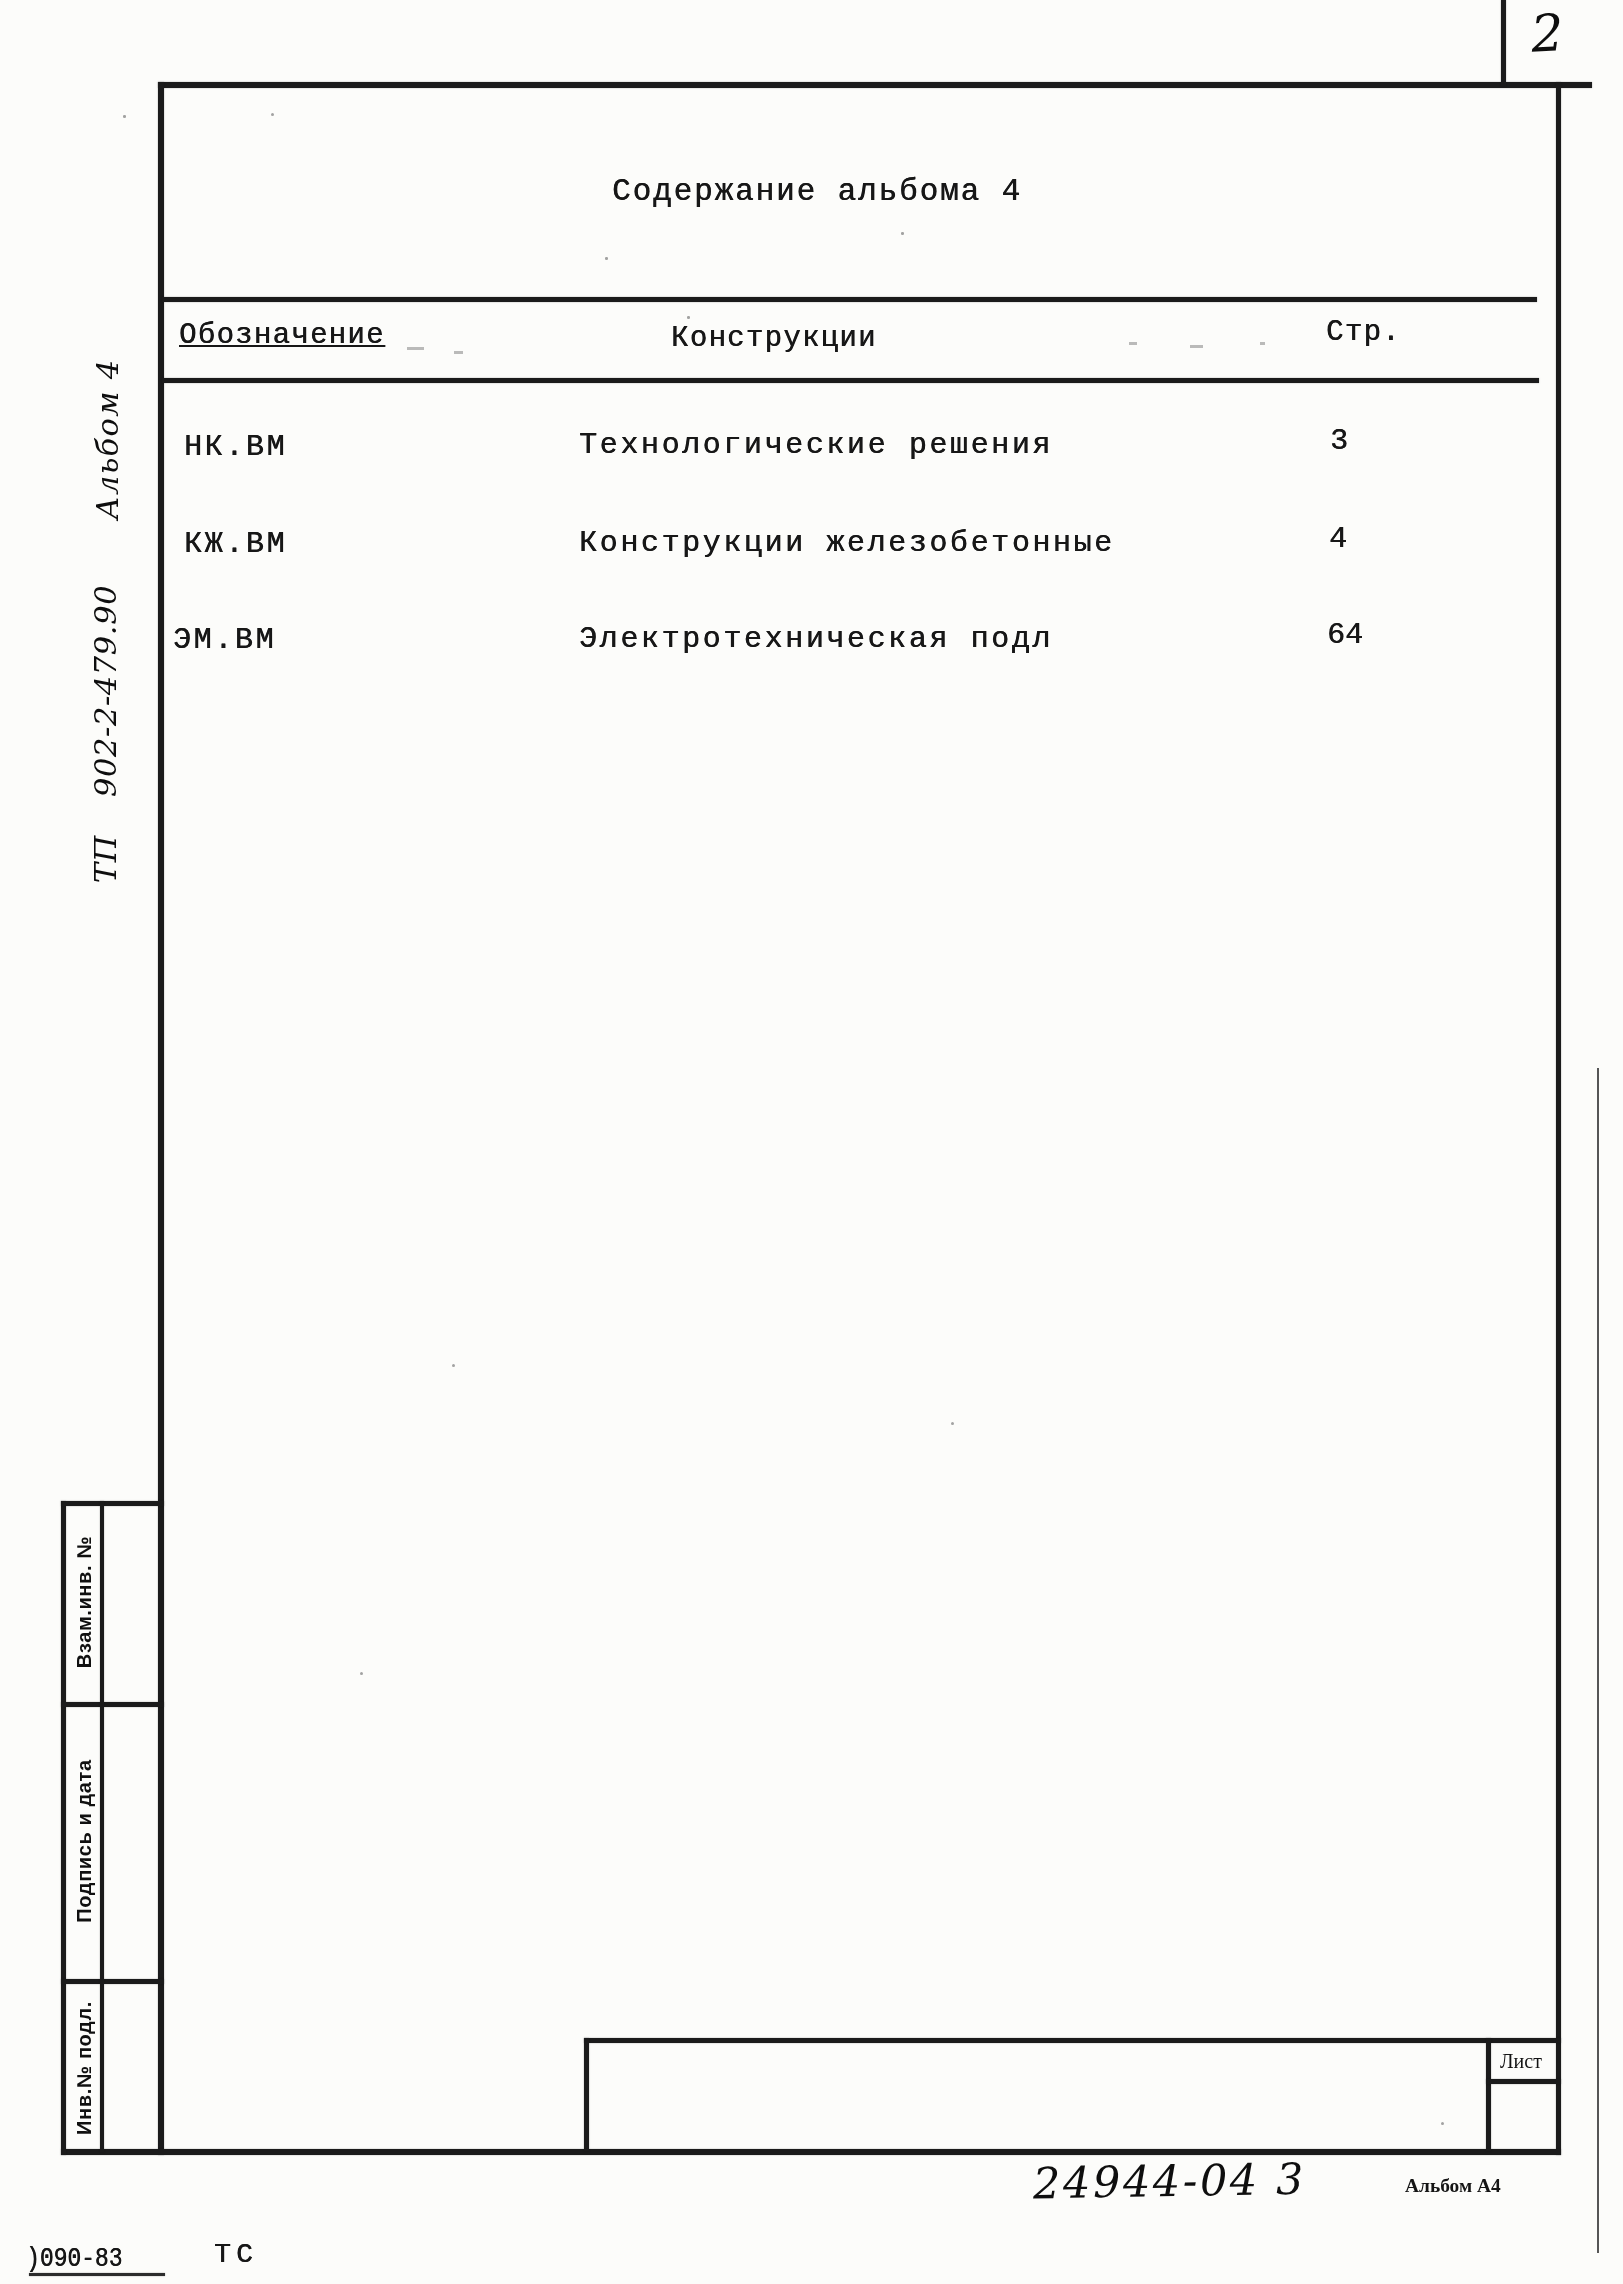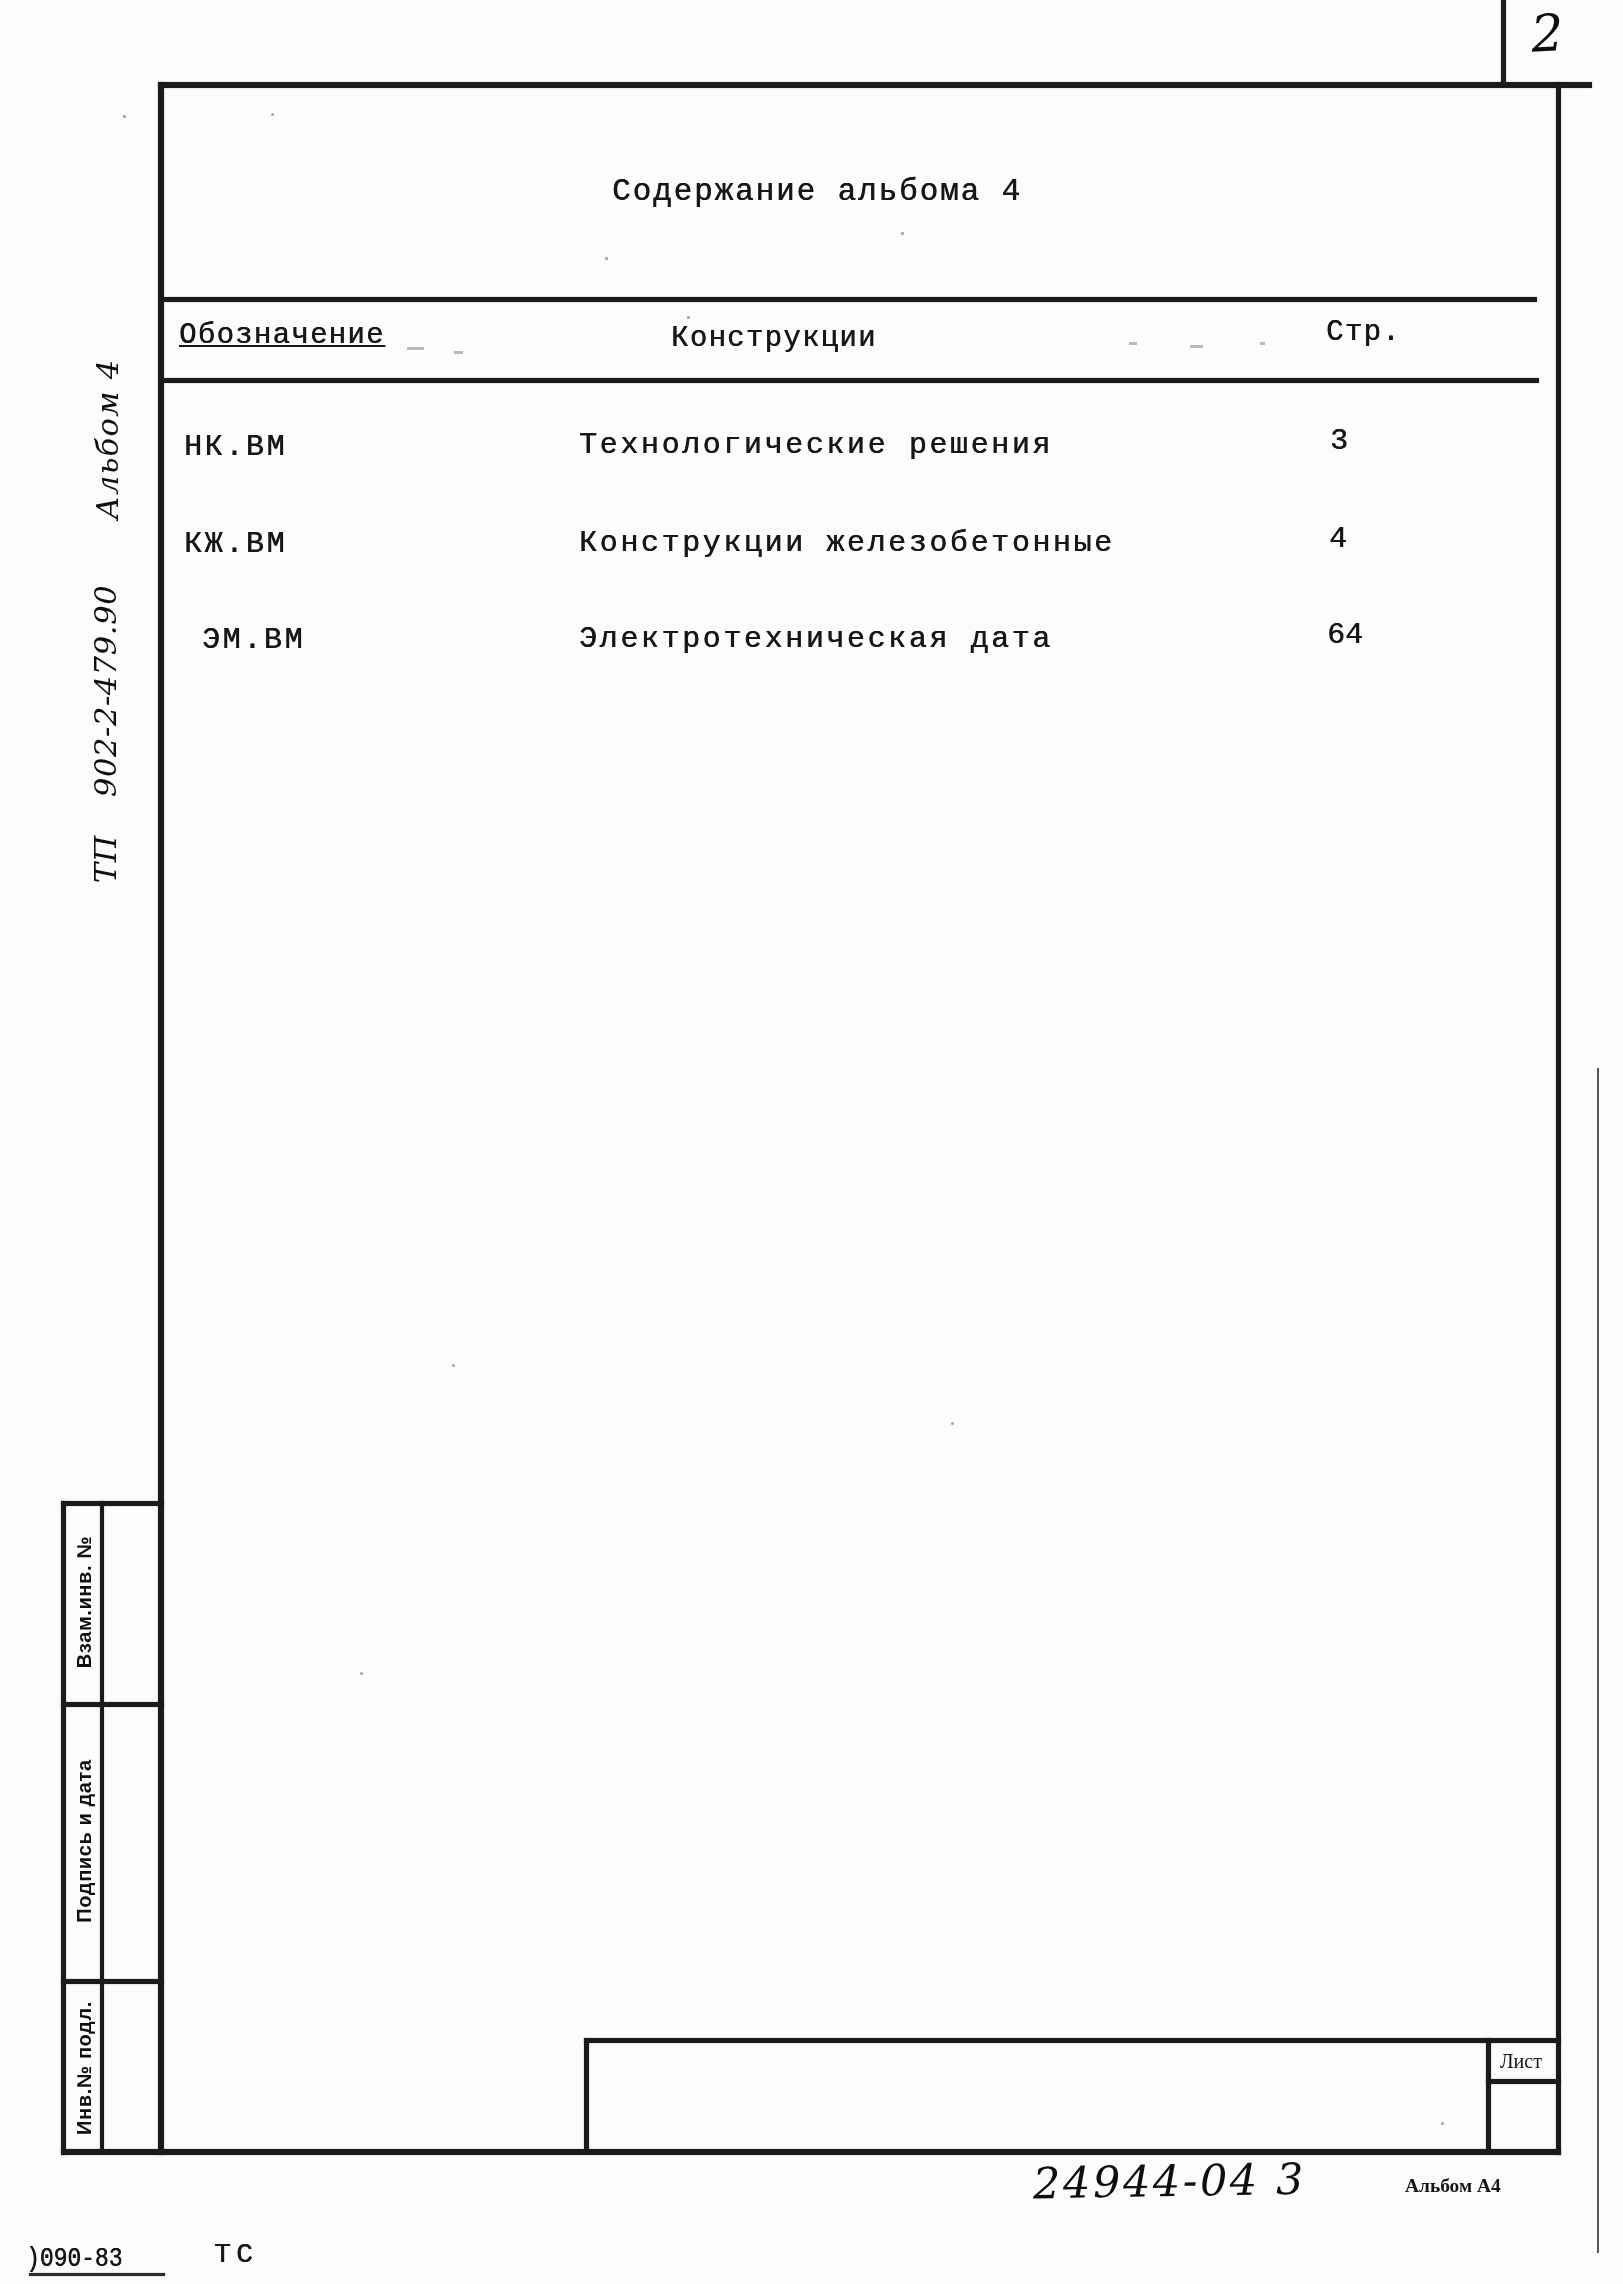--- a/index.html
+++ b/index.html
@@ -63,22 +63,22 @@
     <span class="tw" style="left:1330px;top:426px;font-size:30px;">3</span>
   </div>
 
   <div>
     <span class="tw" style="left:184px;top:529px;font-size:30px;letter-spacing:2.6px;">КЖ.ВМ</span>
     <span class="tw" style="left:579px;top:528px;font-size:30px;letter-spacing:2.6px;">Конструкции железобетонные</span>
     <span class="tw" style="left:1329px;top:524px;font-size:30px;">4</span>
   </div>
 
   <div>
-    <span class="tw" style="left:202px;top:625px;font-size:30px;letter-spacing:2.6px;">ЭМ.ВМ</span>
-    <span class="tw" style="left:579px;top:624px;font-size:30px;letter-spacing:2.6px;">Электротехническая дата</span>
+    <span class="tw" style="left:173px;top:625px;font-size:30px;letter-spacing:2.6px;">ЭМ.ВМ</span>
+    <span class="tw" style="left:579px;top:624px;font-size:30px;letter-spacing:2.6px;">Электротехническая подл</span>
     <span class="tw" style="left:1327px;top:620px;font-size:30px;">64</span>
   </div>
 
   <div class="hand rot" style="left:108px;top:439px;font-size:30.5px;letter-spacing:1.3px;">Альбом 4</div>
 
   <div class="hand rot" style="left:106px;top:734px;font-size:30.5px;letter-spacing:0.6px;">
     <span>ТП</span><span class="gap"></span><span>902-2-479.90</span>
   </div>
 
   <div class="ln" style="left:61px;top:1501px;width:4.5px;height:654px;"></div>

